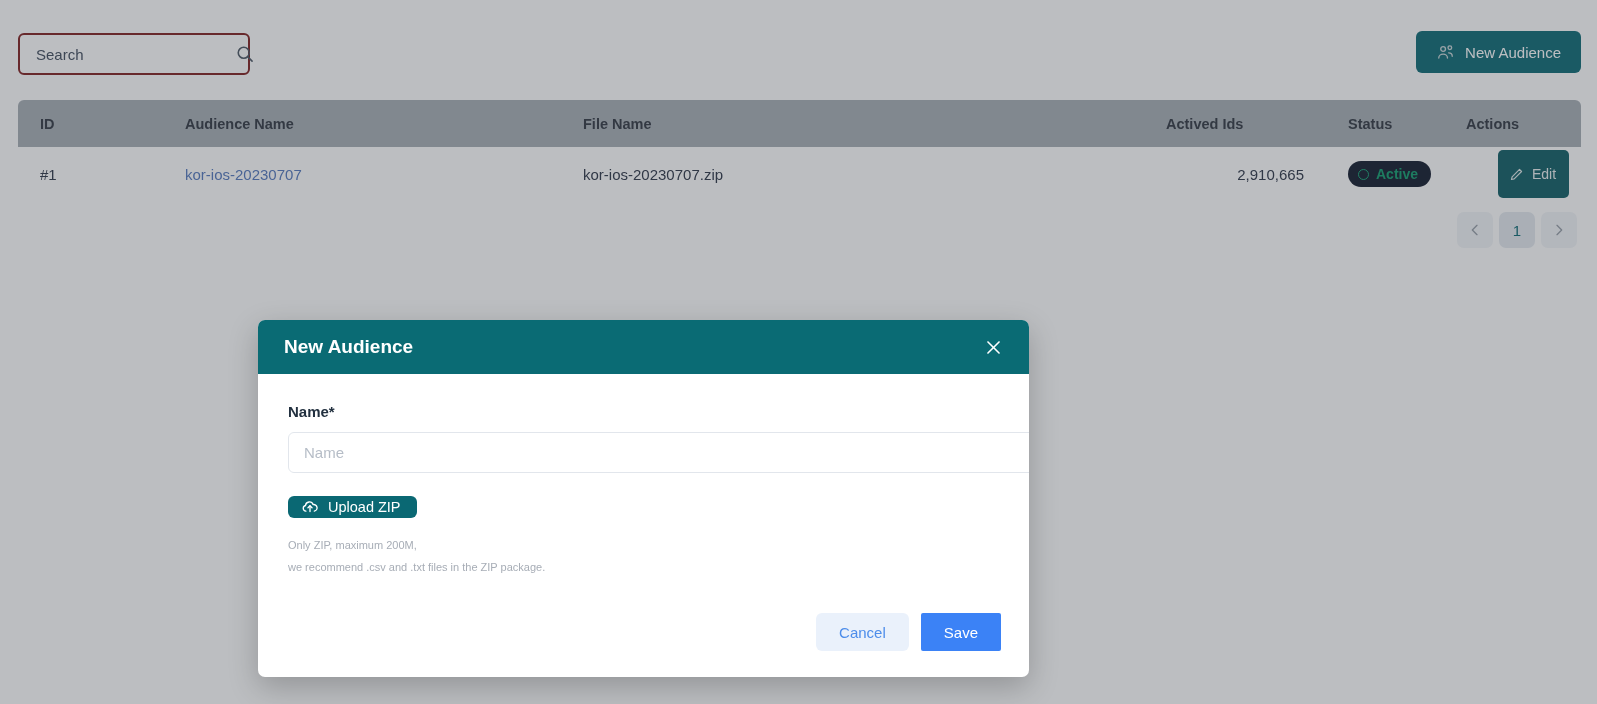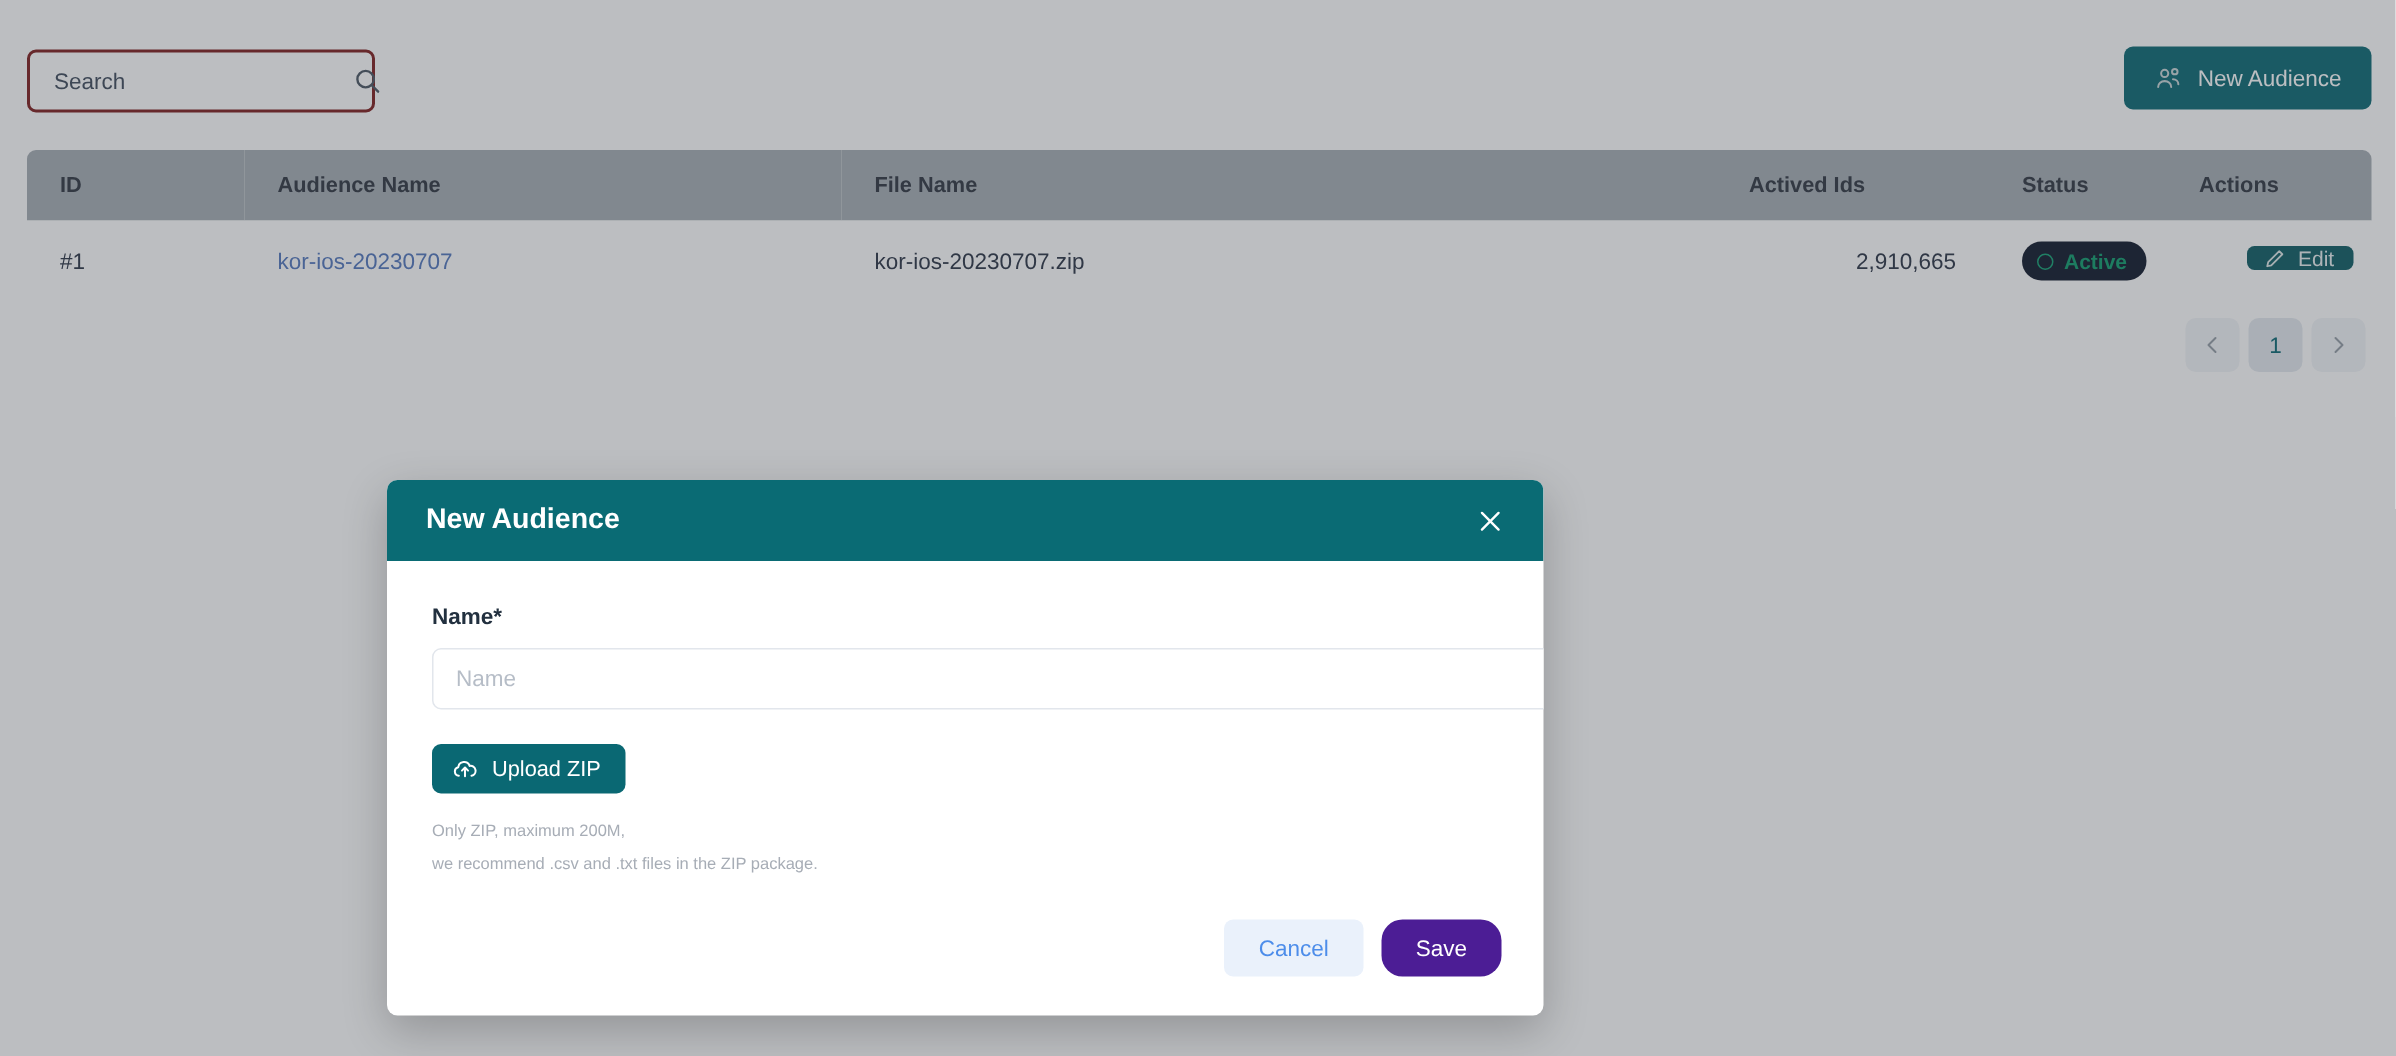--- a/index.html
+++ b/index.html
@@ -154,21 +154,21 @@
     display:block;
   }
   .edit-btn {
     display: inline-flex;
     align-items: center;
     gap: 8px;
     background: #0d5c63;
     color: #e9eff0;
     border: none;
     border-radius: 5px;
-    height: 16px;
+    height: 48px;
     padding: 0 13px 0 11px;
     font-size: 14px;
     font-family: "Liberation Sans", sans-serif;
     cursor: pointer;
     margin-left: 32px;
   }
   .edit-btn .icon { width: 15px; height: 15px; display:block; }
 
   
   .pagination {
@@ -264,21 +264,21 @@
 
   .upload-btn {
     margin-top: 23px;
     display: inline-flex;
     align-items: center;
     gap: 9px;
     background: #0a6873;
     color: #ffffff;
     border: none;
     border-radius: 6px;
-    height: 33px;
+    height: 22px;
     padding: 0 16px 0 13px;
     font-size: 14.5px;
     font-family: "Liberation Sans", sans-serif;
     cursor: pointer;
   }
   .upload-btn .icon { width: 18px; height: 18px; display:block; }
 
   .hint {
     margin-top: 14px;
     font-size: 11px;
@@ -300,24 +300,24 @@
     color: #4d8dea;
     border: none;
     border-radius: 6px;
     height: 38px;
     padding: 0 23px;
     font-size: 15px;
     font-family: "Liberation Sans", sans-serif;
     cursor: pointer;
   }
   .btn-save {
-    background: #4c1d95;
+    background: #3b82f6;
     color: #ffffff;
     border: none;
-    border-radius: 14px;
+    border-radius: 2px;
     height: 38px;
     padding: 0 23px;
     font-size: 15px;
     font-family: "Liberation Sans", sans-serif;
     cursor: pointer;
   }
 </style>
 </head>
 <body>
 

